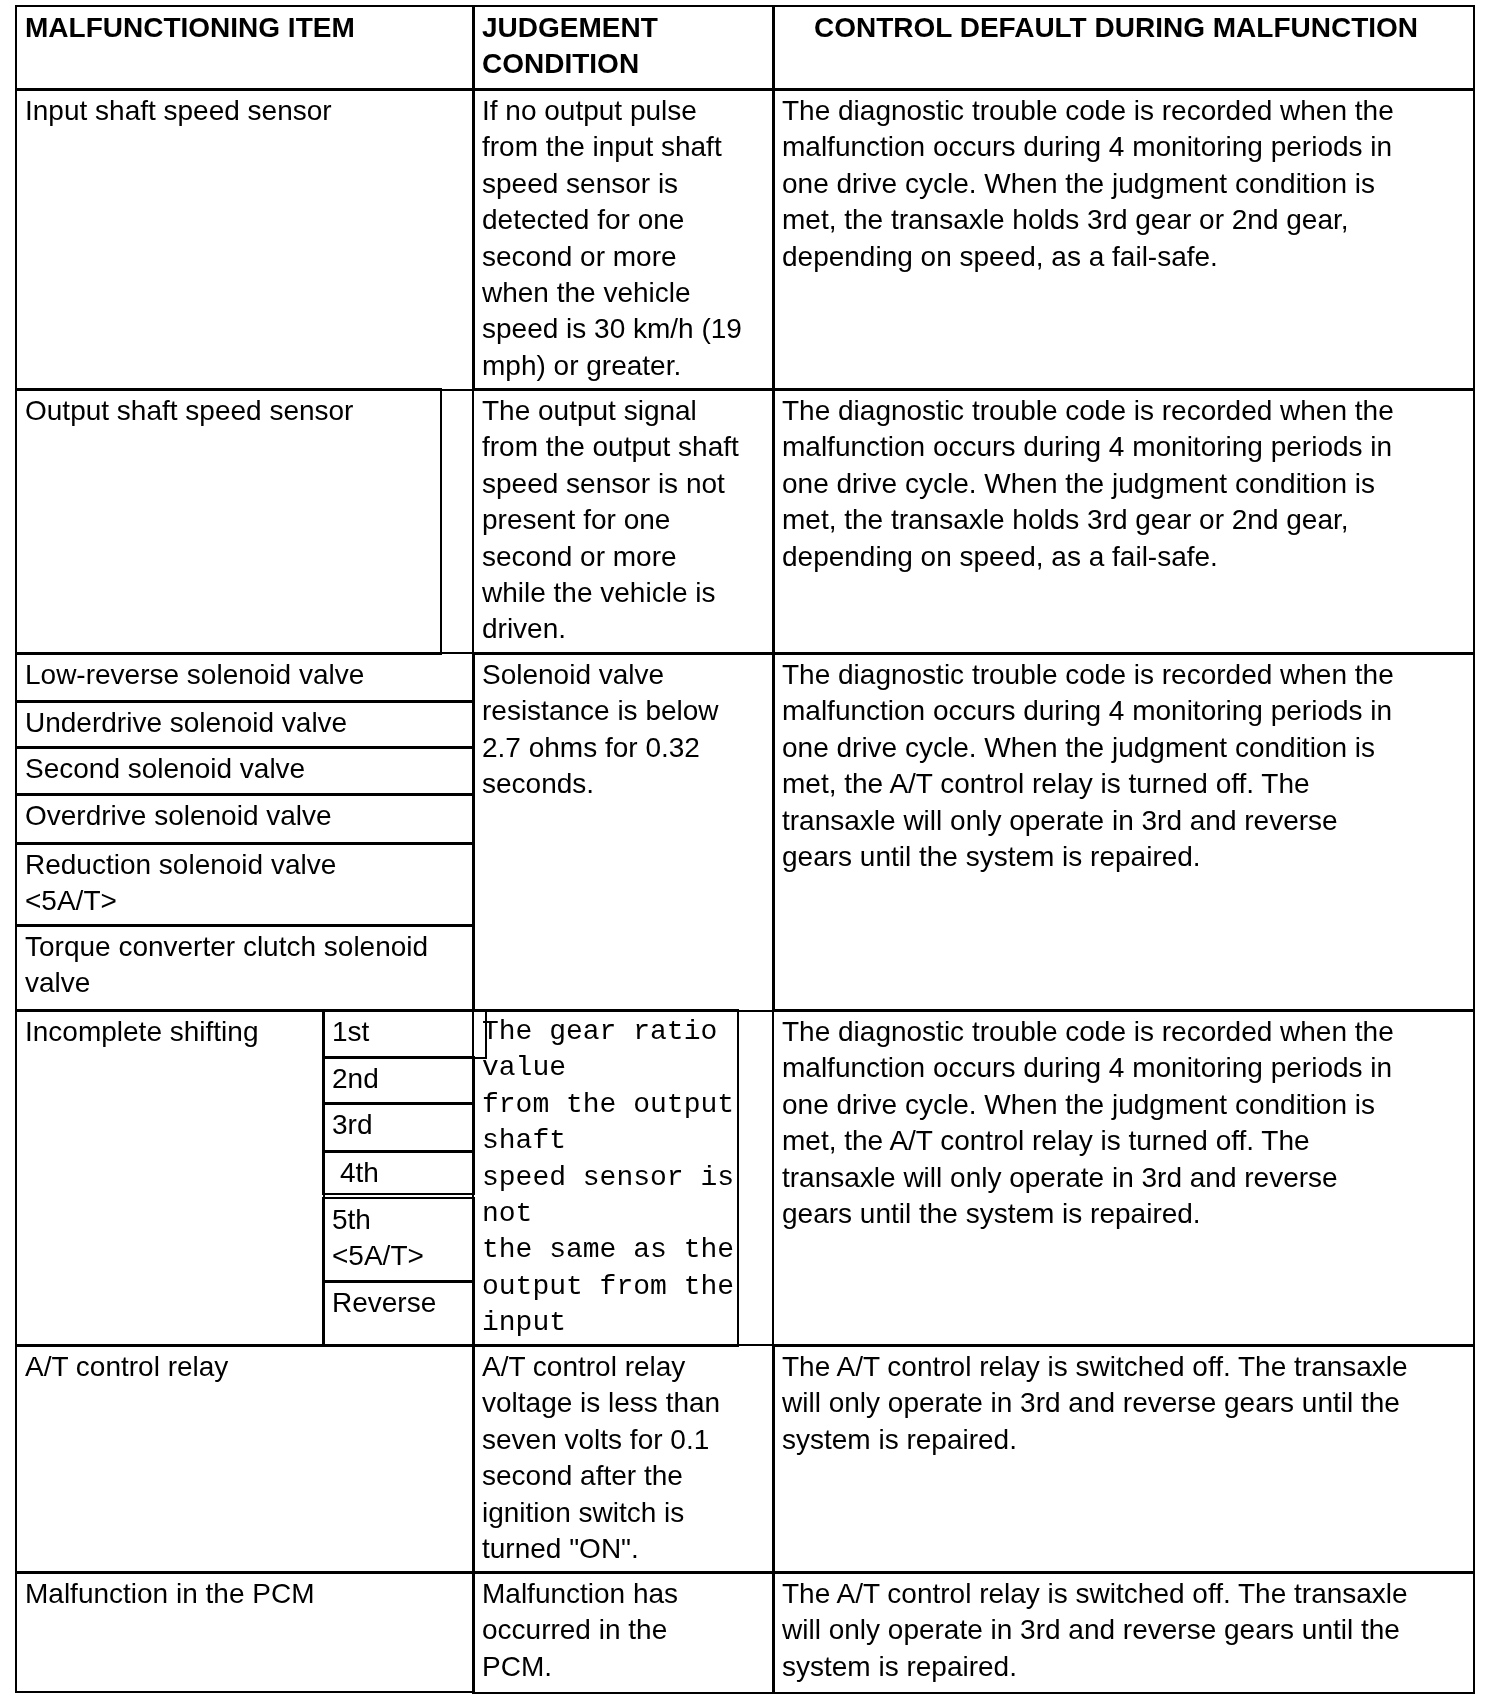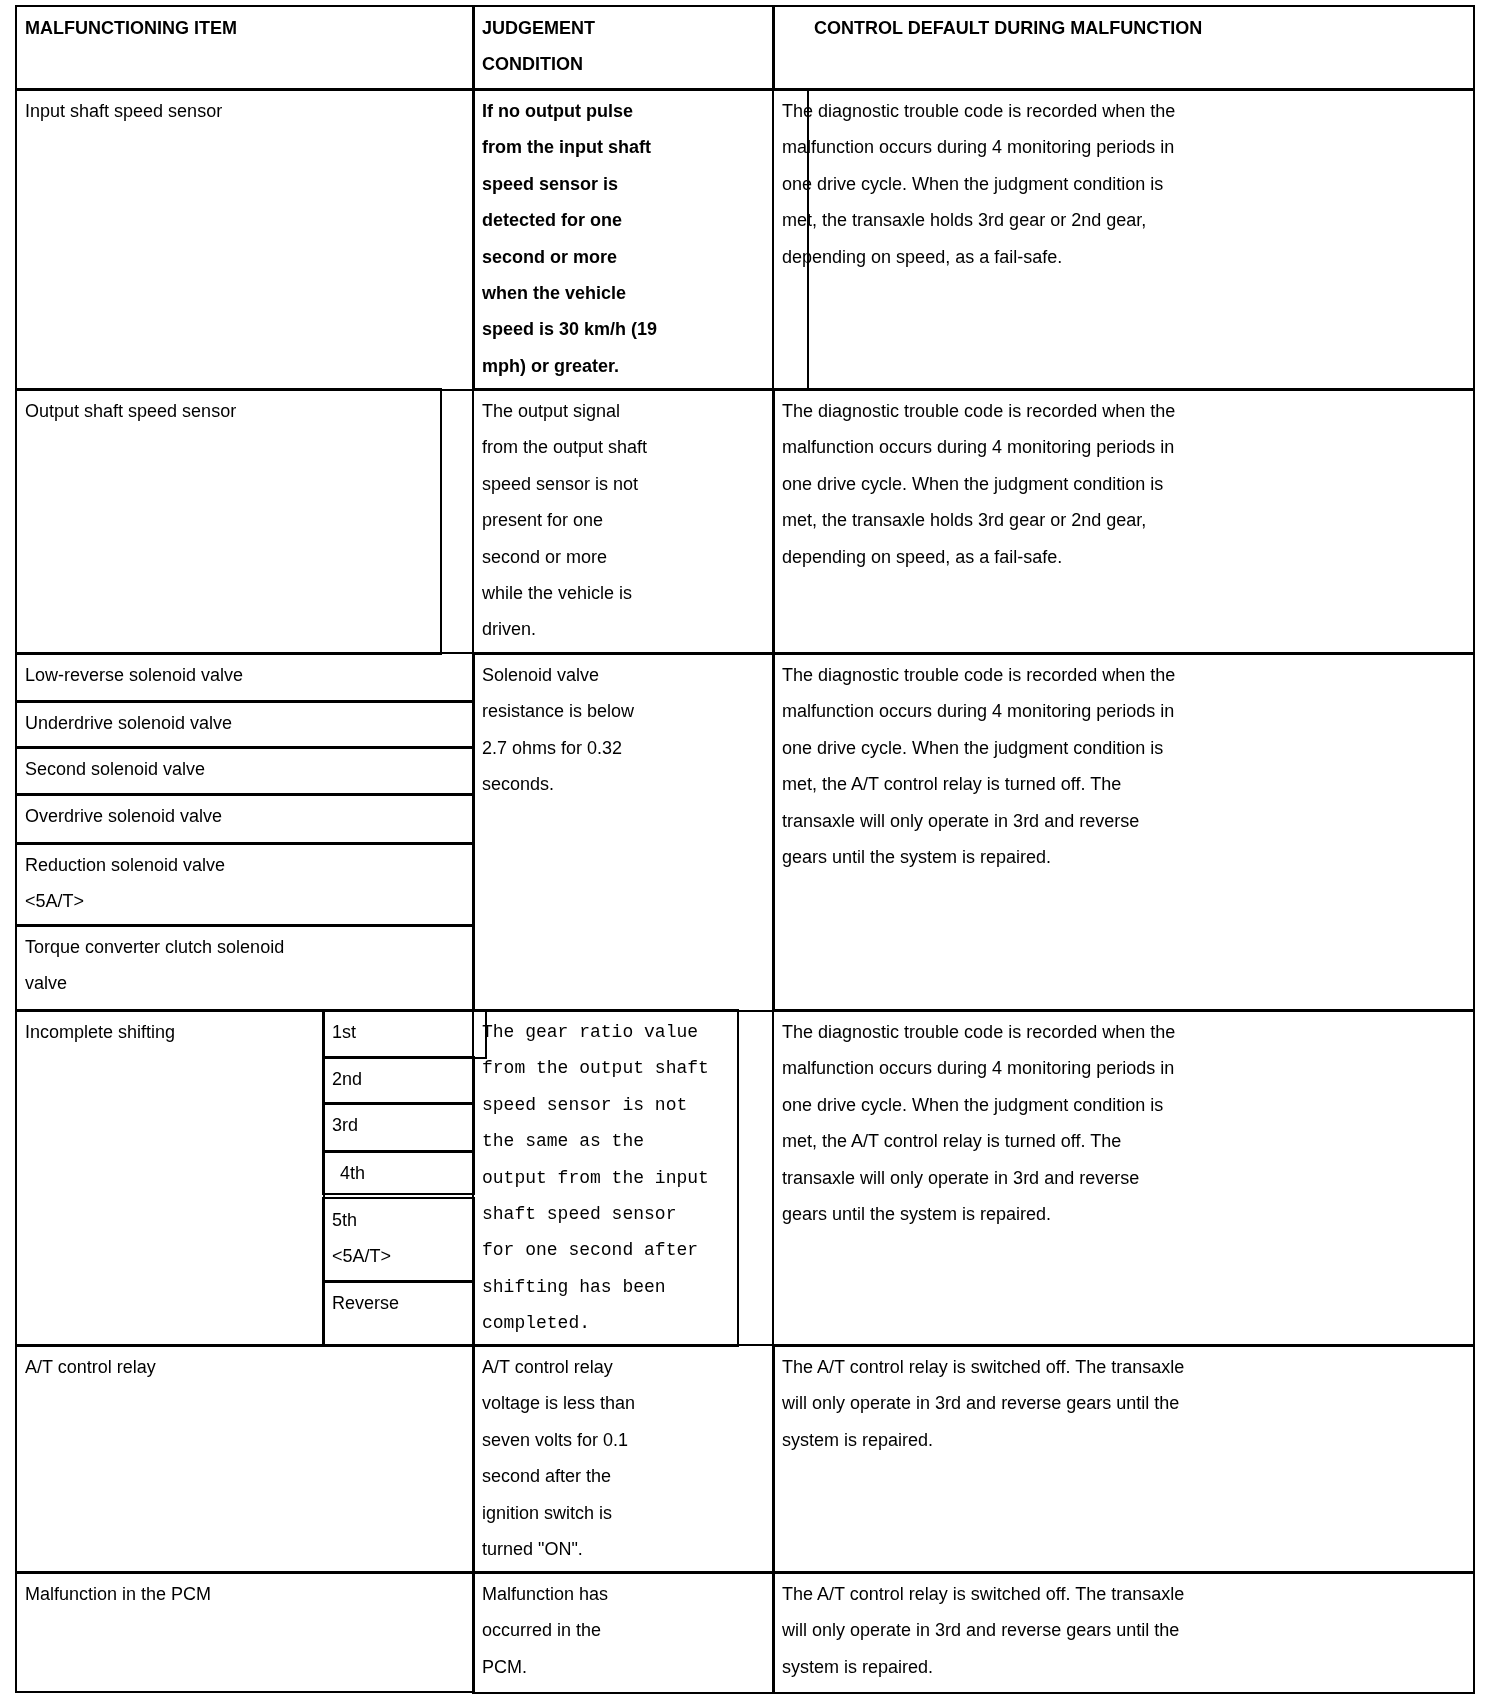--- a/index.html
+++ b/index.html
@@ -1,35 +1,35 @@
 <!DOCTYPE html>
 <html><head>
 <meta charset="utf-8">
 <style>
   html, body { margin: 0; padding: 0; background: #ffffff; }
   body { width: 1504px; height: 1706px; position: relative; overflow: hidden;
          font-family: "Liberation Sans", sans-serif; color: #000; }
   .tbl { position: absolute; left: 0; top: 0; width: 1504px; height: 1706px; }
   .cell { position: absolute; box-sizing: border-box; border: 2.5px solid #000;
-          padding: 3px 0 0 8px; font-size: 18px; line-height: 36.4px;
+          padding: 3px 0 0 8px; font-size: 28px; line-height: 36.4px;
           white-space: pre-line; overflow: hidden; }
   .hdr { font-weight: bold; }
 </style>
 </head>
 <body>
 
 <div class="tbl">
 
   <div class="cell hdr" style="left:15px;top:5px;width:460px;height:86px;">MALFUNCTIONING ITEM</div>
   <div class="cell hdr" style="left:472px;top:5px;width:303px;height:86px;">JUDGEMENT
 CONDITION</div>
   <div class="cell hdr" style="left:772px;top:5px;width:703px;height:86px;padding-left:40px;">CONTROL DEFAULT DURING MALFUNCTION</div>
 
   <div class="cell" style="left:15px;top:88px;width:460px;height:303px;">Input shaft speed sensor</div>
-  <div class="cell" style="left:472px;top:88px;width:337px;height:303px;font-weight:bold;">If no output pulse
+  <div class="cell" style="left:472px;top:88px;width:303px;height:303px;">If no output pulse
 from the input shaft
 speed sensor is
 detected for one
 second or more
 when the vehicle
 speed is 30 km/h (19
 mph) or greater.</div>
   <div class="cell" style="left:772px;top:88px;width:703px;height:303px;">The diagnostic trouble code is recorded when the
 malfunction occurs during 4 monitoring periods in
 one drive cycle. When the judgment condition is

